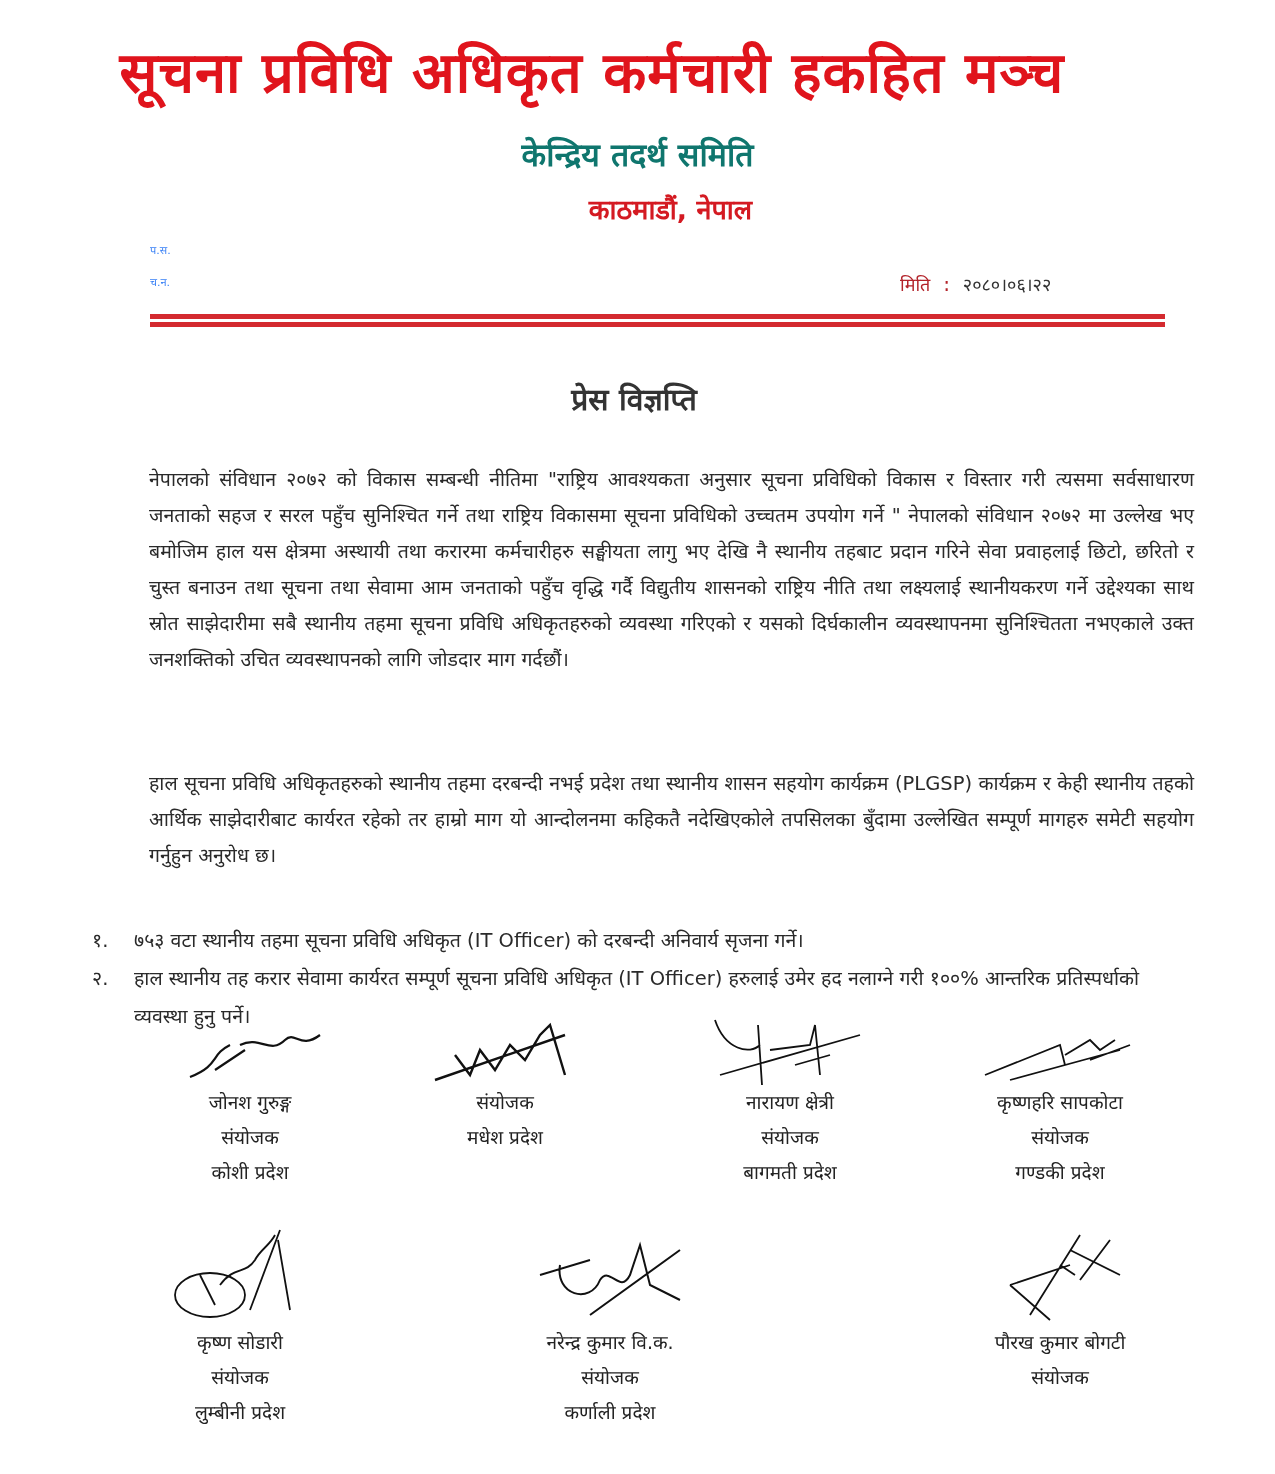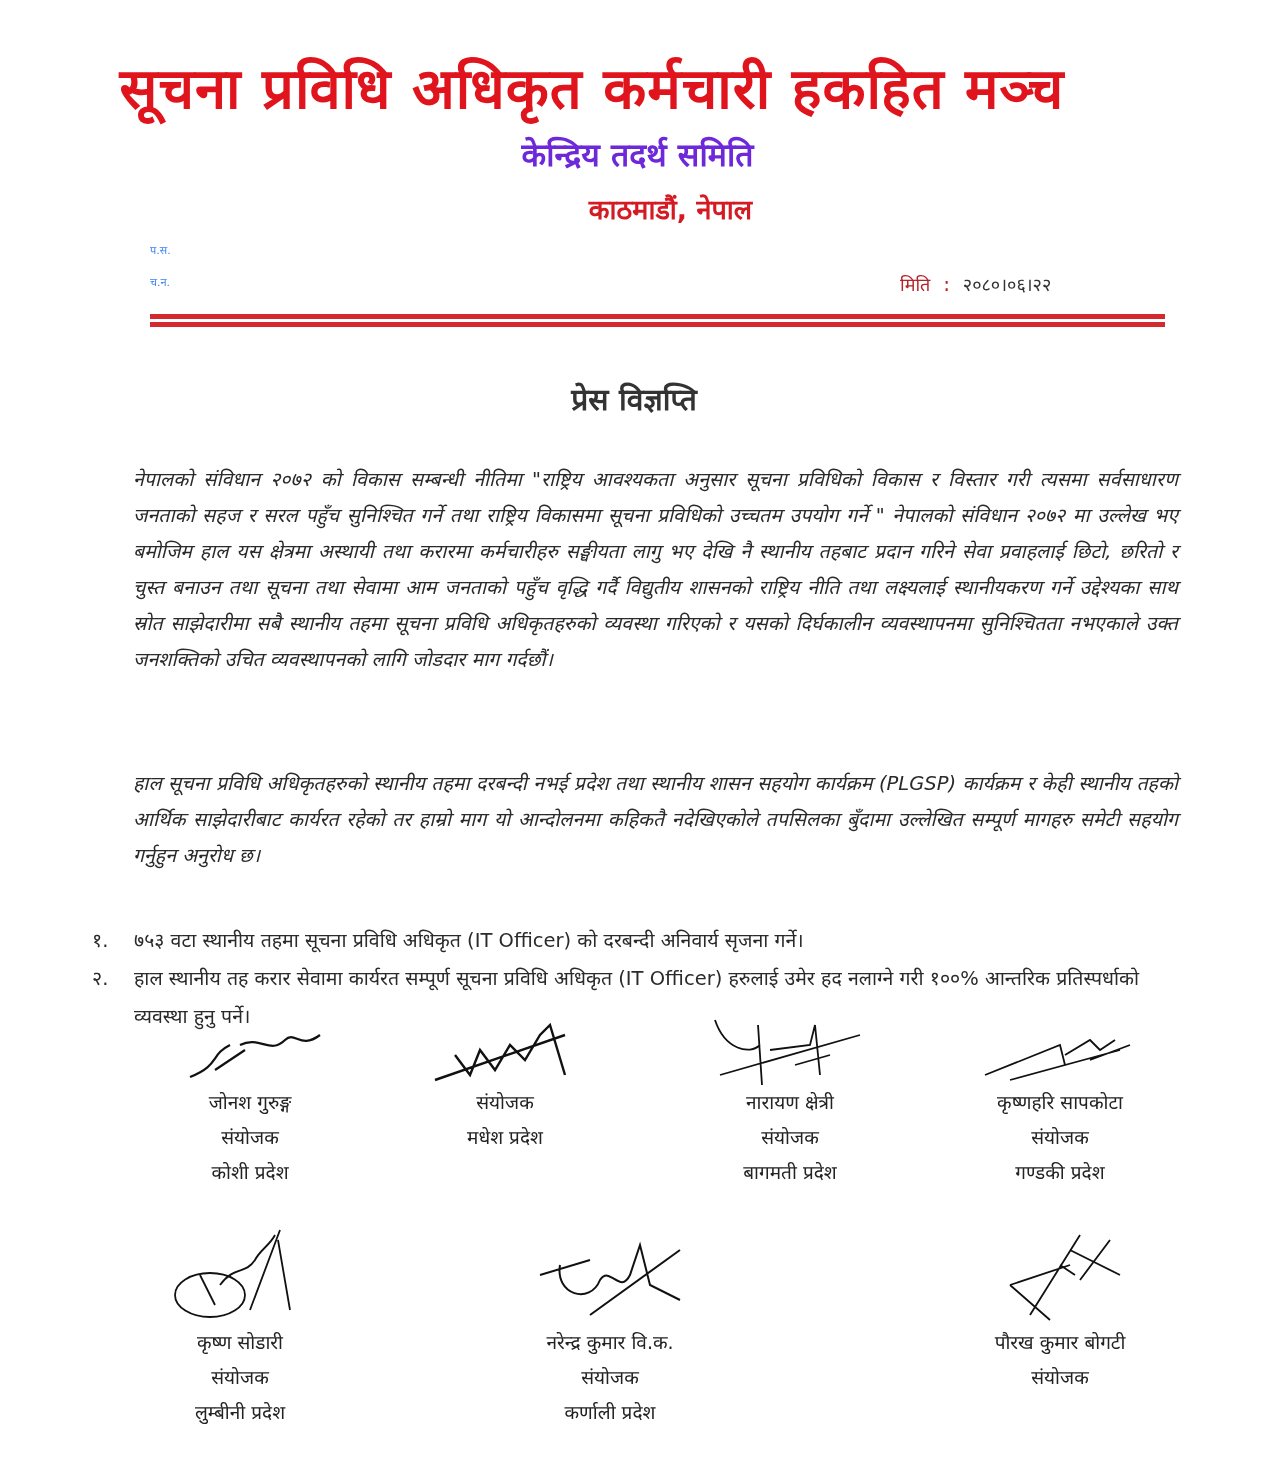--- a/index.html
+++ b/index.html
@@ -1,31 +1,31 @@
 <!DOCTYPE html>
 <html><head>
 <meta charset="utf-8">
 <style>
   html, body { margin:0; padding:0; background:#ffffff; }
   body { width:1275px; height:1474px; position:relative; overflow:hidden;
          font-family:"DejaVu Sans", sans-serif; color:#222; }
-  .org-title { position:absolute; top:48px; left:0; width:1184px; text-align:center;
+  .org-title { position:absolute; top:32px; left:0; width:1184px; text-align:center;
                font-size:56px; font-weight:bold; color:#e0141c; letter-spacing:1px; }
   .org-sub { position:absolute; top:132px; left:0; width:1275px; text-align:center;
-             font-size:32px; font-weight:bold; color:#6d28d9; }
+             font-size:32px; font-weight:bold; color:#0f766e; }
   .org-loc { position:absolute; top:190px; left:0; width:1275px; text-align:center;
              font-size:27px; font-weight:bold; color:#d41a22;padding-left:33px; }
   .ref { position:absolute; left:150px; font-size:11px; color:#3b82f6; }
   .date { position:absolute; top:272px; left:900px; font-size:18px; color:#333;font-family:Liberation Mono, monospace; }
   .date .lbl { color:#b3232a; }
   .rule { position:absolute; left:150px; width:1015px; height:5px; background:#d42a2f; }
   .press-title { position:absolute; top:378px; left:0; width:1268px; text-align:center;
                  font-size:30px; font-weight:bold; color:#333; }
-  .para { position:absolute; left:133px; width:1045px; font-size:19.5px; line-height:36px;
-          text-align:justify; color:#2a2a2a;font-style:italic; }
+  .para { position:absolute; left:149px; width:1045px; font-size:19.5px; line-height:36px;
+          text-align:justify; color:#2a2a2a; }
   .demands { position:absolute; left:92px; width:1090px; font-size:19.5px; line-height:38px; color:#2a2a2a; }
   .demand { display:flex; }
   .demand .num { width:42px; flex:0 0 42px; }
   .demand .txt { flex:1; }
   .sig { position:absolute; text-align:center; font-size:19px; line-height:35px; color:#222; }
   .sig .signature { height:70px; display:block; margin:0 auto; }
   .sig-row1 { top:1015px; }
   .sig-row2 { top:1225px; }
 </style>
 </head>

